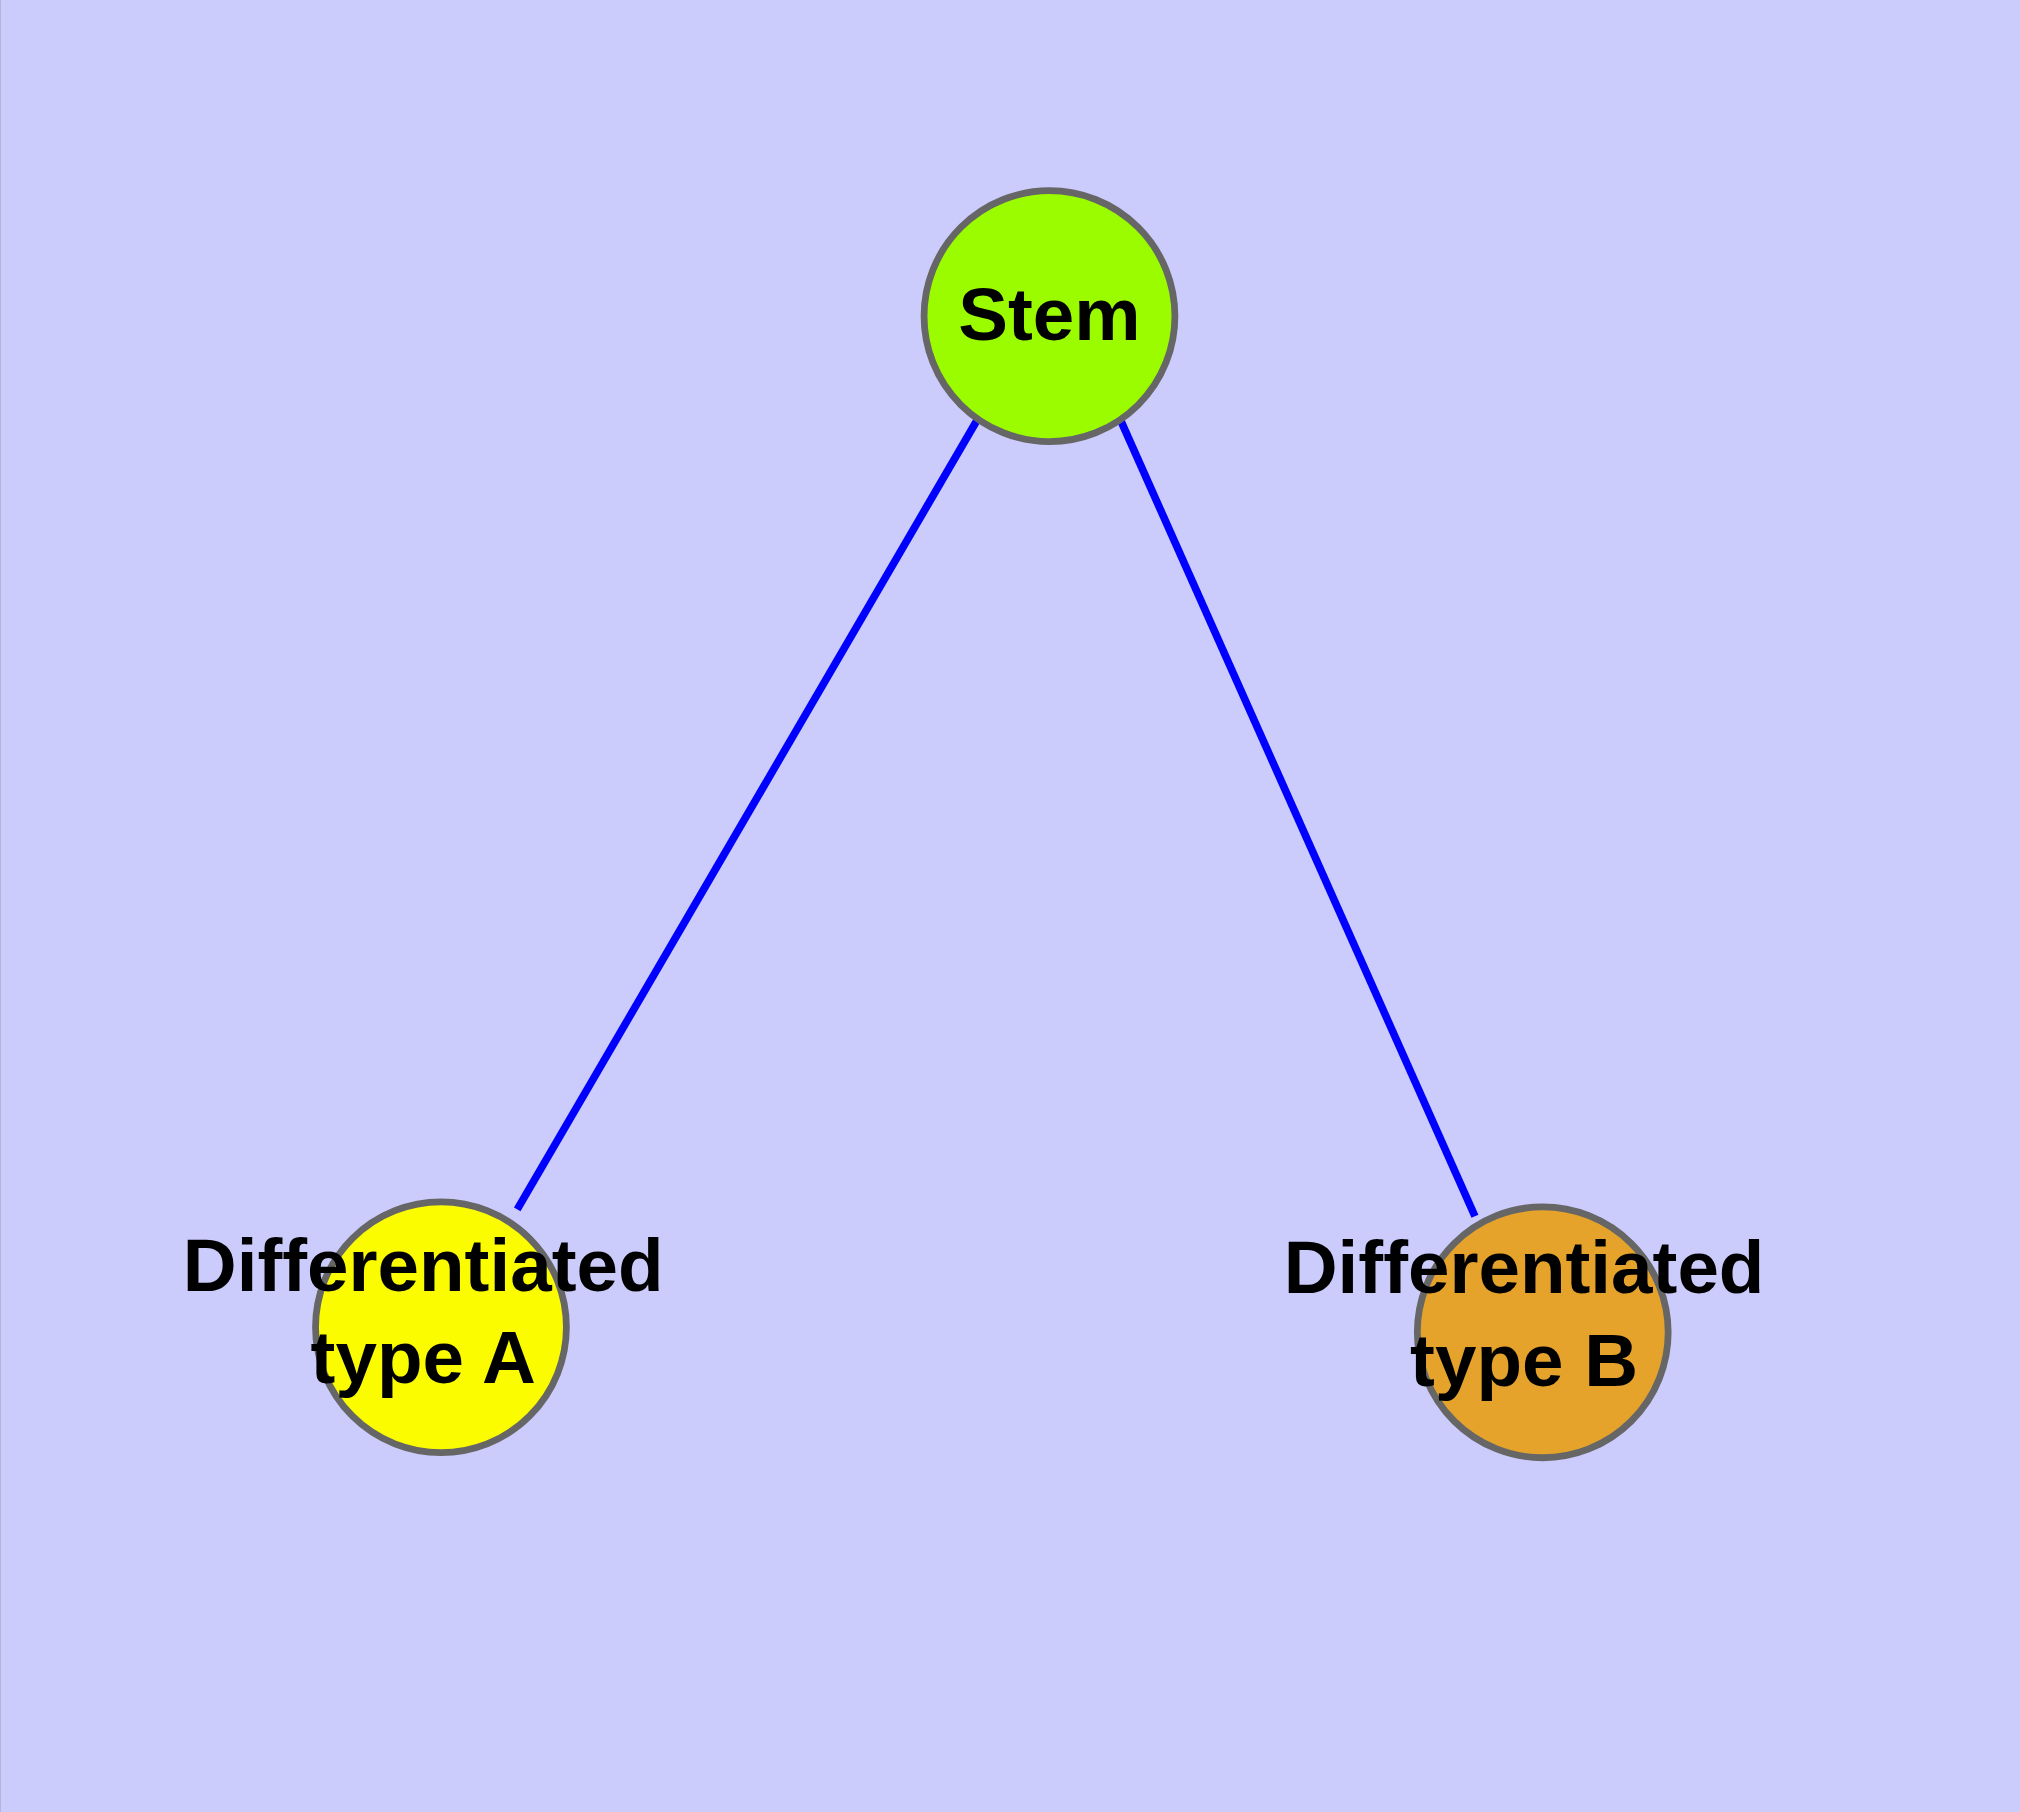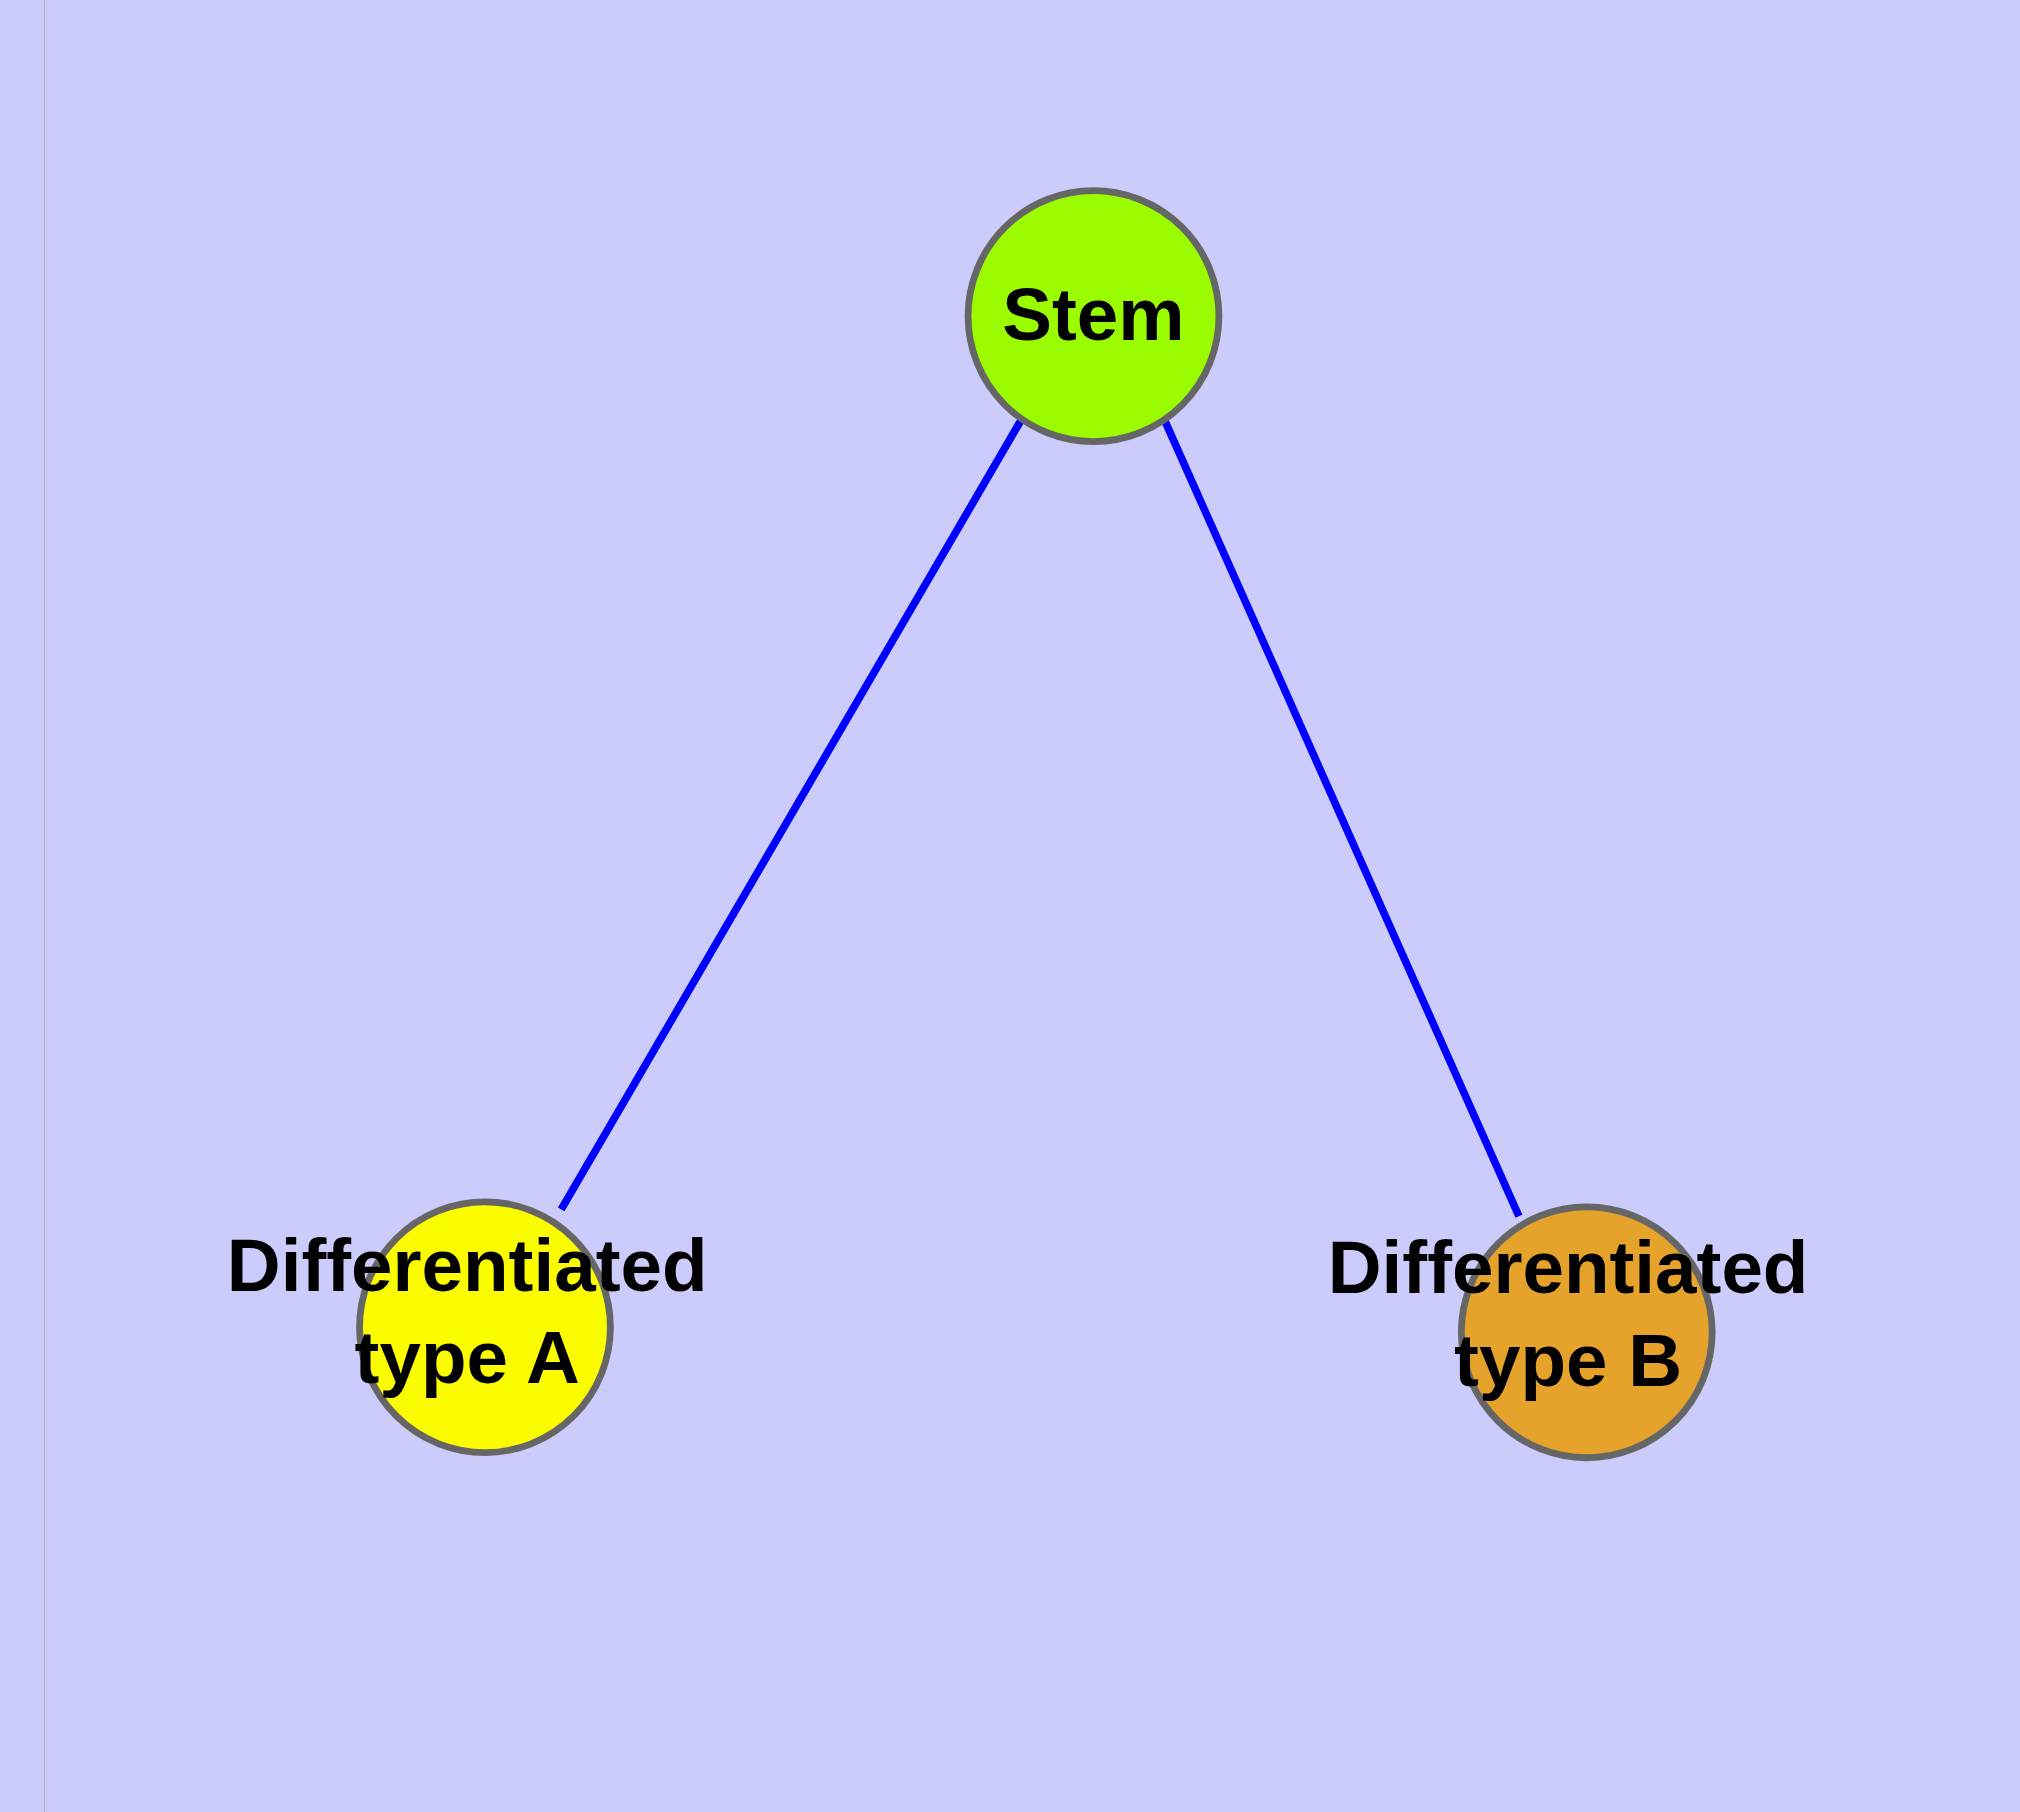--- a/index.html
+++ b/index.html
@@ -40,21 +40,21 @@
   .graph-edge {
     stroke: #0000ff;
     stroke-width: 9;
     stroke-linecap: butt;
     fill: none;
   }
 </style>
 </head>
 <body>
 
-<div id="canvas" style="width: 1876px; height: 1812px; background: #b91c1c; margin-left: 44px;">
+<div id="canvas" style="width: 1876px; height: 1812px; background: #737373;">
   <svg id="graph-svg" viewBox="0 0 2384 2138" style="width: 2021px; height: 1812px;">
 
     <rect x="0" y="0" width="2384" height="2138" fill="#ccccfc"></rect>
 
     <g>
       <line class="graph-edge" x1="1153" y1="495" x2="610" y2="1427" stroke="#0000ff"></line>
       <line class="graph-edge" x1="1322" y1="496" x2="1740" y2="1435" stroke="#0000ff"></line>
     </g>
 
     <g>

